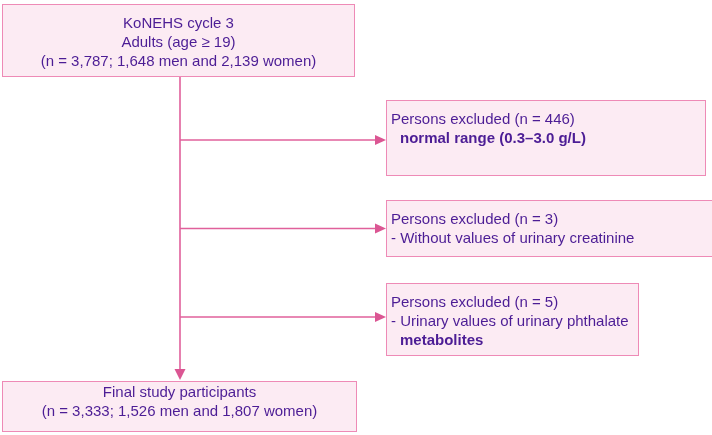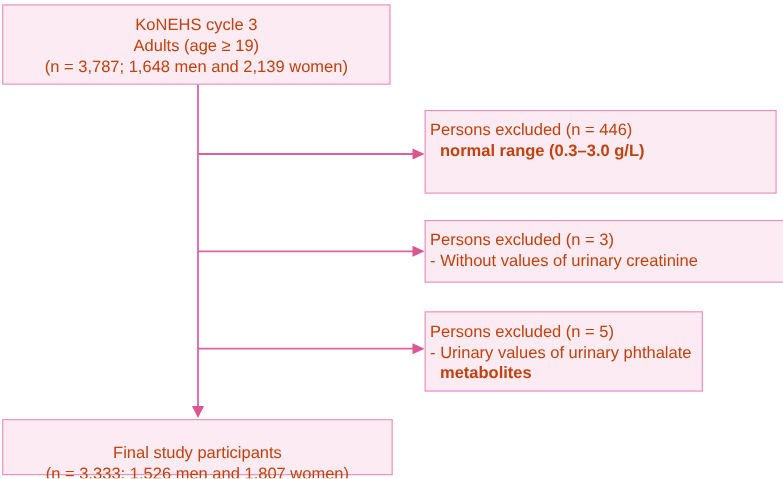--- a/index.html
+++ b/index.html
@@ -6,21 +6,21 @@
     margin: 0;
     padding: 0;
     background: #ffffff;
   }
   #canvas {
     position: relative;
     width: 712px;
     height: 435px;
     background: #ffffff;
     font-family: "Liberation Sans", "DejaVu Sans", sans-serif;
-    color: #c2410c;
+    color: #4c1d95;
     overflow: hidden;
   }
   .flow-box {
     position: absolute;
     box-sizing: border-box;
     background: #fcebf3;
     border: 1.5px solid #ee8ab6;
     font-size: 15px;
     line-height: 19px;
   }
@@ -48,21 +48,21 @@
     left: 386px; top: 200px;
     width: 376px; height: 57px;
   }
   #excl-box-3 {
     left: 386px; top: 283px;
     width: 253px; height: 73px;
   }
   #final-box {
     left: 2px; top: 381px;
     width: 355px; height: 51px;
-    padding-top: 20px;
+    padding-top: 0;
   }
   #connector-layer {
     position: absolute;
     left: 0; top: 0;
     width: 712px; height: 435px;
     pointer-events: none;
   }
   .line-txt { display: block; }
 </style>
 </head>

